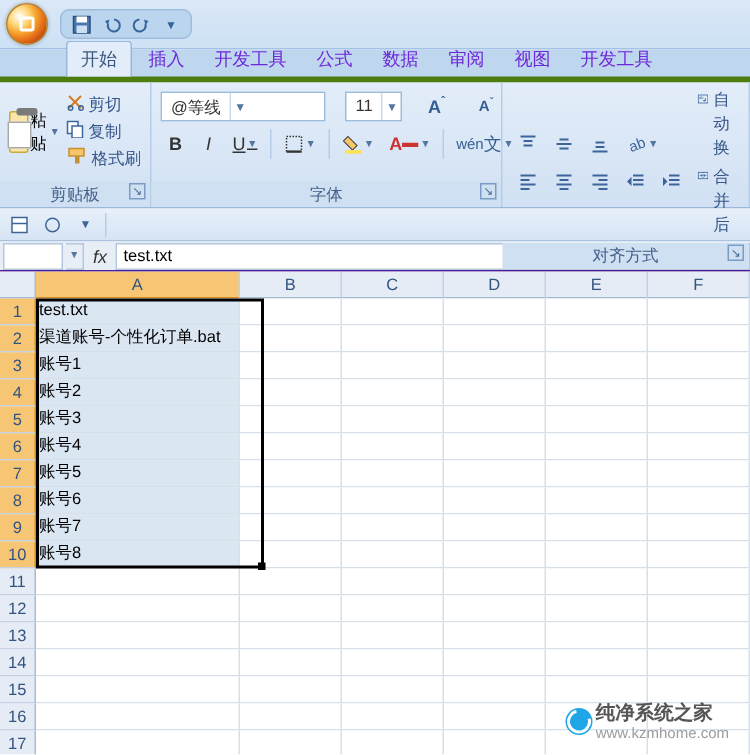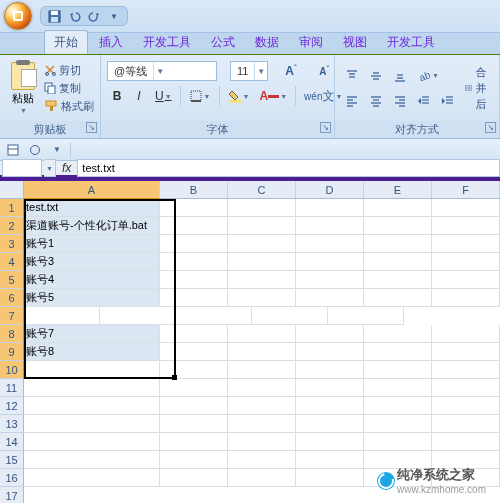--- a/index.html
+++ b/index.html
@@ -4,53 +4,53 @@
   <style>
     * { box-sizing: border-box; margin: 0; padding: 0; }
     body { font-family: "Microsoft YaHei", SimSun, Arial, sans-serif; font-size: 11px; background: #fff; width: 500px; height: 503px; overflow: hidden; position: relative; }
 
     .titlebar { height: 33px; background: linear-gradient(#dbe8f7,#cde1f5); border-bottom: 1px solid #a4c1e6; display: flex; align-items: center; padding: 0 4px; }
     .office-orb { width: 28px; height: 28px; border-radius: 50%; background: radial-gradient(circle at 30% 30%, #fff,#ffd77a 25%,#f5a02c 45%,#e46a17 65%,#9e3a10 90%); border: 1px solid #b7802c; display:flex;align-items:center;justify-content:center; box-shadow: 0 0 3px rgba(0,0,0,.3); }
     .office-orb span{ width:10px;height:10px;border:2px solid #fff;border-radius:2px;background:transparent;display:block; position:relative;transform:rotate(0deg);}
     .qat { margin-left: 8px; background:#bcd5ee; border:1px solid #9ebcdc; border-radius:6px; height:20px; display:flex; align-items:center; padding: 0 6px; gap:6px; }
     .qat-icn{width:14px;height:14px;display:flex;align-items:center;justify-content:center;color:#34629c;}
 
-    .tabs { height: 22px; background:#bfd6ef; display:flex; align-items:flex-end; padding:0 44px 0 44px; gap:2px; border-bottom:1px solid #4d7c0f; }
+    .tabs { height: 22px; background:#bfd6ef; display:flex; align-items:flex-end; padding:0 44px 0 44px; gap:2px; border-bottom:4px solid #4d7c0f; }
     .tab{ padding:3px 9px 3px 9px; color:#6d28d9; font-size:12px; cursor:pointer; border-top-left-radius:3px;border-top-right-radius:3px;}
     .tab.active{ background:#e3edf9; border:1px solid #9ab8dc; border-bottom:none; color:#3b577f; font-weight:400; }
 
     .ribbon { height: 84px; background: linear-gradient(#e3edf9,#d1e1f3); border-bottom: 1px solid #9ab8dc; display:flex; }
     .group{ border-right:1px solid #b5cde7; display:flex; flex-direction:column; justify-content:space-between; }
     .group-body{ flex:1; display:flex; align-items:center; padding:4px 6px; gap:4px;}
     .group-label{ text-align:center; font-size:11px; color:#44618a; background:#cfe0f3; padding:1px 0; position:relative;}
     .dlauncher{ position:absolute; right:3px; top:1px; width:11px;height:11px; border:1px solid #7a9bc4; font-size:8px; color:#4a6c96; display:flex;align-items:center;justify-content:center;}
 
-    .paste-btn{ display:flex;flex-direction:column;align-items:center;gap:1px; width:34px;text-align:right;}
+    .paste-btn{ display:flex;align-items:center;gap:1px; width:34px;text-align:right;}
     .paste-ico{ width:24px;height:28px; background:#f9e6a8;border:1px solid #c8a93f; position:relative; border-radius:2px;}
     .paste-ico::before{content:"";position:absolute;top:-3px;left:4px;width:14px;height:5px;background:#7a7a7a;border-radius:2px;}
     .paste-ico::after{content:"";position:absolute;bottom:2px;right:-3px;width:14px;height:16px;background:#fff;border:1px solid #a7a7a7;}
-    .small-line{ display:flex; gap:3px; align-items:center; font-size:11px; color:#37568a; line-height:16px;}
+    .small-line{ display:flex; gap:3px; align-items:flex-start; font-size:11px; color:#37568a; line-height:16px;}
     .cut-i{width:12px;height:12px;}
     .copy-i{width:12px;height:12px;}
     .fmt-i{width:14px;height:12px;}
     .vstack{display:flex;flex-direction:column;gap:2px;}
 
     .combo{ height:20px; border:1px solid #9ebcdc; background:#fff; display:flex; align-items:center; font-size:11px; color:#333;}
     .combo .val{ padding:0 6px; }
     .combo .dd{ width:13px; height:100%; border-left:1px solid #cbdbee; display:flex;align-items:center;justify-content:center;color:#5576a0;font-size:8px;}
     .btnrow{ display:flex; gap:2px; }
     .rbtn{ min-width:20px; height:20px; border:1px solid transparent; display:flex;align-items:center;justify-content:center; font-size:12px; color:#345f93; padding:0 3px; border-radius:2px;}
     .drop{font-size:7px;margin-left:1px;color:#5576a0;}
 
     .align-grp .btnrow .rbtn svg line, .align-grp .btnrow .rbtn svg rect{stroke:#3d6599;}
 
     .toolbar2{ height:22px; background:linear-gradient(#e8f0fa,#d5e4f4);border-bottom:1px solid #a9c2df; display:flex;align-items:center; padding:0 4px; gap:4px; }
     .tb2-btn{width:18px;height:18px;display:flex;align-items:center;justify-content:center;color:#3f6595;}
 
-    .formula-bar{ height:20px; background:#e8eef6; border-bottom:6px solid #4c1d95; display:flex;align-items:center;}
+    .formula-bar{ height:20px; background:#e8eef6; border-bottom:1px solid #4c1d95; display:flex;align-items:center;}
     .name-box{ width:40px; height:18px; border:1px solid #b3c8de; background:#fff; margin:0 2px; display:flex;align-items:center;justify-content:flex-end;padding:0 2px;}
     .name-dd{width:12px;height:18px;border:1px solid #b3c8de;border-left:none;background:#e8eef6;display:flex;align-items:center;justify-content:center;font-size:7px;color:#5576a0;}
     .fx{ padding:0 6px; font-style:italic; font-size:12px; color:#333; }
     .fx-input{ flex:1; border:none; background:#fff; height:18px; border:1px solid #b3c8de; padding:0 4px; font-size:11px; font-family:SimSun,Arial; outline:none;}
 
     .sheet{ position:relative; overflow:hidden; }
     .corner{ position:absolute; left:0; top:0; width:24px; height:18px; background:#e5ecf5; border-right:1px solid #a8bdd4;border-bottom:1px solid #a8bdd4;}
     .col-headers{ position:absolute; left:24px; top:0; right:0; height:18px; display:flex;}
     .ch{ width:76px; background:#e5ecf5; border-right:1px solid #c4d2e2; border-bottom:1px solid #a8bdd4; text-align:center;line-height:18px;color:#33547f;font-size:11px;}
     .ch.wide{width:152px;}
@@ -272,20 +272,29 @@
               <svg width="14" height="14" viewBox="0 0 14 14">
                 <line x1="5" y1="3" x2="12" y2="3" stroke-width="1.2"></line>
                 <line x1="5" y1="6" x2="12" y2="6" stroke-width="1.2"></line>
                 <line x1="5" y1="9" x2="12" y2="9" stroke-width="1.2"></line>
                 <path d="M1 4 L4 7 L1 10 Z" fill="#3d6599"></path>
               </svg>
             </div>
         </div>
       </div>
       <div class="vstack" style="gap:3px;font-size:11px;color:#37568a;">
+        <div class="small-line">
+            <svg width="14" height="14" viewBox="0 0 14 14">
+              <rect x="1" y="2" width="12" height="10" fill="none" stroke="#3d6599"></rect>
+              <text x="2" y="7" font-size="5" fill="#3d6599">ab</text>
+              <path d="M10 6 L10 9 L7 9" fill="none" stroke="#3d6599"></path>
+              <path d="M7 9 L9 7.5 L9 10.5 Z" fill="#3d6599"></path>
+            </svg>
+            <span>自动换</span>
+          </div>
         <div class="small-line">
             <svg width="14" height="14" viewBox="0 0 14 14">
               <rect x="1" y="3" width="12" height="8" fill="none" stroke="#3d6599"></rect>
               <line x1="7" y1="3" x2="7" y2="11" stroke="#3d6599" stroke-dasharray="1 1"></line>
               <path d="M3 7 L6 7 M5 5.5 L6 7 L5 8.5" fill="none" stroke="#3d6599"></path>
               <path d="M11 7 L8 7 M9 5.5 L8 7 L9 8.5" fill="none" stroke="#3d6599"></path>
             </svg>
             <span>合并后</span>
           </div>
       </div>
@@ -369,20 +378,28 @@
       </div>
       <div class="row">
         <div class="cell wide selcell">账号1</div>
         <div class="cell"></div>
         <div class="cell"></div>
         <div class="cell"></div>
         <div class="cell"></div>
         <div class="cell"></div>
       </div>
       <div class="row">
+        <div class="cell wide selcell">账号2</div>
+        <div class="cell"></div>
+        <div class="cell"></div>
+        <div class="cell"></div>
+        <div class="cell"></div>
+        <div class="cell"></div>
+      </div>
+      <div class="row">
         <div class="cell wide selcell">账号3</div>
         <div class="cell"></div>
         <div class="cell"></div>
         <div class="cell"></div>
         <div class="cell"></div>
         <div class="cell"></div>
       </div>
       <div class="row">
         <div class="cell wide selcell">账号4</div>
         <div class="cell"></div>
@@ -393,20 +410,21 @@
       </div>
       <div class="row">
         <div class="cell wide selcell">账号5</div>
         <div class="cell"></div>
         <div class="cell"></div>
         <div class="cell"></div>
         <div class="cell"></div>
         <div class="cell"></div>
       </div>
       <div class="row">
+        <div class="cell wide selcell">账号6</div>
         <div class="cell"></div>
         <div class="cell"></div>
         <div class="cell"></div>
         <div class="cell"></div>
         <div class="cell"></div>
       </div>
       <div class="row">
         <div class="cell wide selcell">账号7</div>
         <div class="cell"></div>
         <div class="cell"></div>

